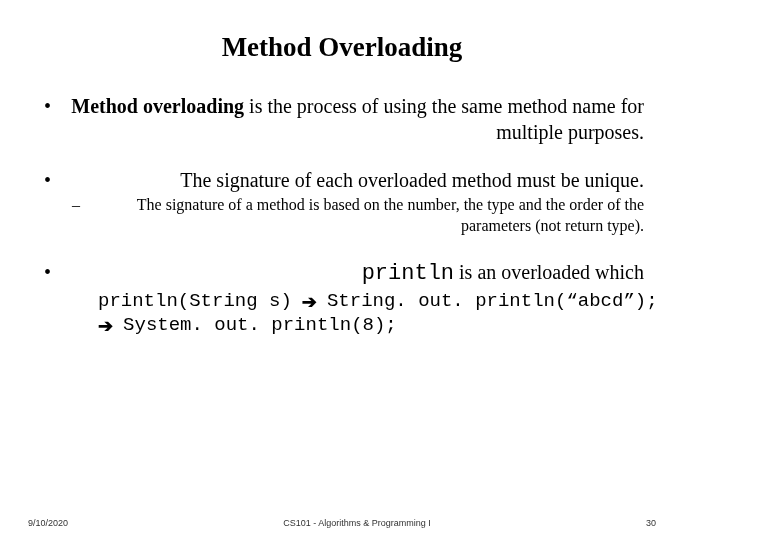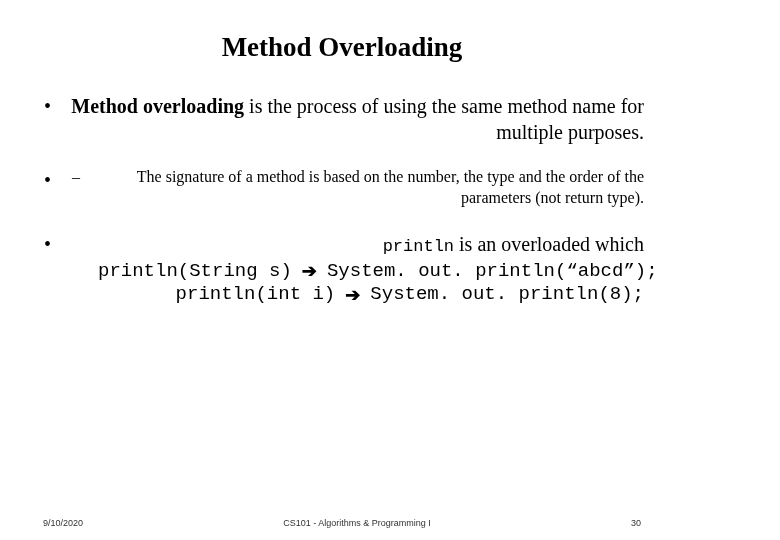--- a/index.html
+++ b/index.html
@@ -53,21 +53,21 @@
     line-height: 1.3;
   }
   ul.inner > li::before {
     content: "–";
     position: absolute;
     left: 4px;
     top: 0;
   }
   .mono {
     font-family: "Courier New", monospace;
-    font-size: 17px;
+    font-size: 22px;
   }
   .code-block {
     font-family: "Courier New", monospace;
     font-size: 19px;
     line-height: 1.25;
     margin-top: 2px;
     margin-left: 4px;
   }
   .code-row {
     display: flex;
@@ -79,21 +79,21 @@
   .arrow {
     font-family: Arial, sans-serif;
     font-weight: bold;
     font-size: 18px;
   }
   .code-right { white-space: pre; }
   .footer {
     position: absolute;
     bottom: 12px;
     left: 0; right: 0;
-    padding: 0 43px;
+    padding: 0 28px;
     display: flex;
     justify-content: space-between;
     align-items: flex-end;
     font-family: Arial, sans-serif;
     font-size: 9px;
     color: #333;
   }
   .bold { font-weight: bold; }
 </style>
 </head>
@@ -103,36 +103,36 @@
 
   <h1 class="title">Method Overloading</h1>
 
   <ul class="outer">
 
     <li>
       <span class="bold">Method overloading</span><span> is the process of using the same method name for multiple purposes.</span>
     </li>
 
     <li>
+      <span>The signature of each overloaded method must be unique.</span>
       <ul class="inner">
         <li>The signature of a method is based on the number, the type and the order of the parameters (not return type).</li>
       </ul>
     </li>
 
 
     <li>
       <span class="mono">println</span><span> is an overloaded which</span>
       <div class="code-block">
         <div class="code-row">
           <span class="code-left">println(String s)</span>
           <span class="arrow">➔</span>
-          <span class="code-right">System. out. println(“abcd”);</span>
+          <span class="code-right">String. out. println(“abcd”);</span>
         </div>
         <div class="code-row">
-          <span class="code-left">println(int i)</span>
           <span class="arrow">➔</span>
           <span class="code-right">System. out. println(8);</span>
         </div>
       </div>
     </li>
 
   </ul>
 
   <div class="footer">
     <span>9/10/2020</span>

